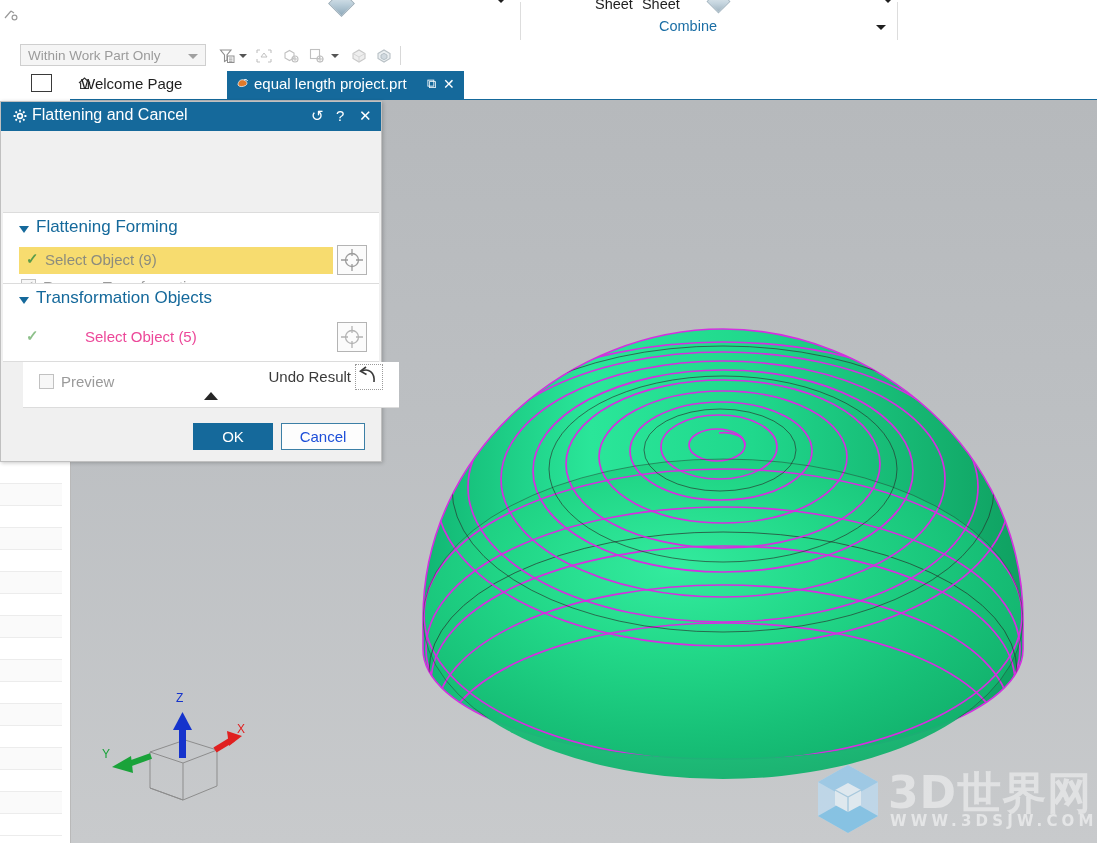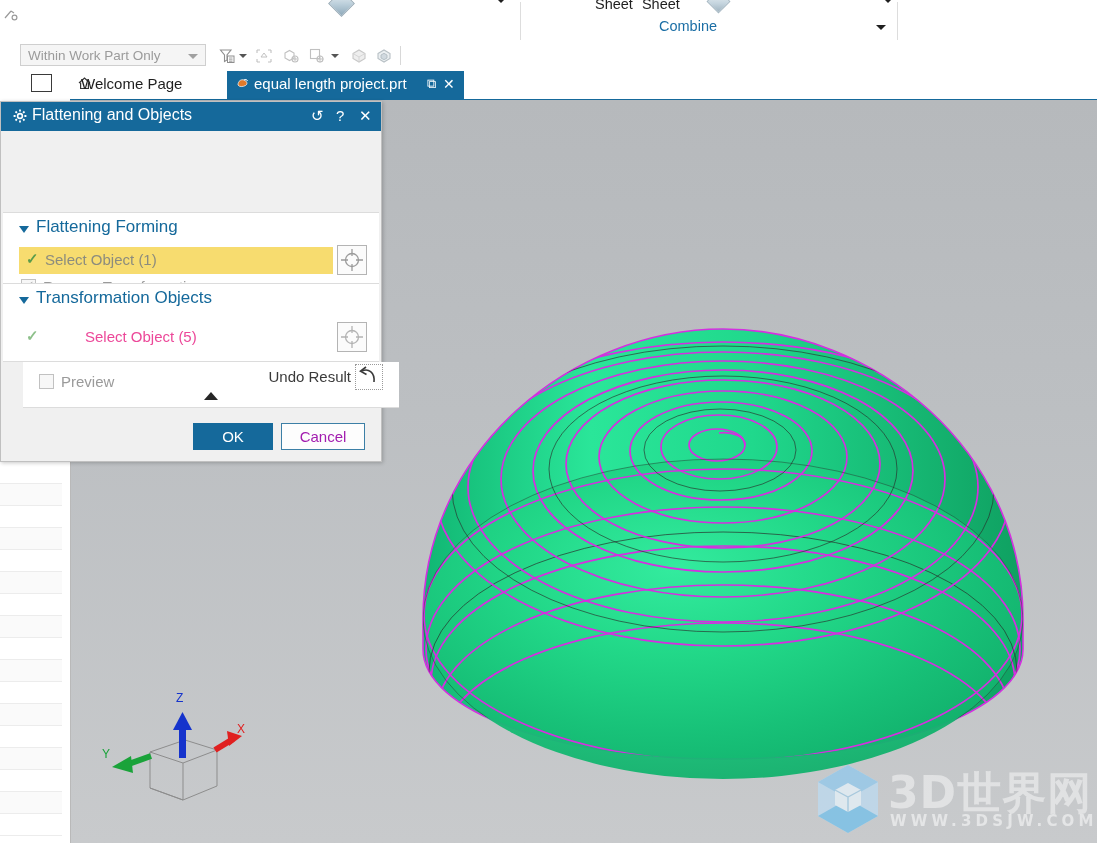--- a/index.html
+++ b/index.html
@@ -403,21 +403,21 @@
     font-size: 15px;
     line-height: 27px;
     text-align: center;
     border: none;
     box-sizing: border-box;
   }
   .btn-cancel {
     position: absolute; right: 16px; top: 12px;
     width: 84px; height: 27px;
     background: #fdfdfd;
-    color: #a21caf;
+    color: #1d4ed8;
     font-size: 15px;
     line-height: 25px;
     text-align: center;
     border: 1px solid #3c7fa6;
     box-sizing: border-box;
   }
 </style>
 </head>
 <body>
 
@@ -661,37 +661,37 @@
     <div class="dlg-title">
       <span class="gear">
         <svg width="14" height="14" viewBox="0 0 14 14">
           <circle cx="7" cy="7" r="2.4" fill="none" stroke="#ffffff" stroke-width="1.6"></circle>
           <g stroke="#ffffff" stroke-width="1.8">
             <path d="M7 0.6 V2.6 M7 11.4 V13.4 M0.6 7 H2.6 M11.4 7 H13.4"></path>
             <path d="M2.5 2.5 L3.9 3.9 M10.1 10.1 L11.5 11.5 M11.5 2.5 L10.1 3.9 M3.9 10.1 L2.5 11.5"></path>
           </g>
         </svg>
       </span>
-      <span class="ttl">Flattening and Objects</span>
+      <span class="ttl">Flattening and Cancel</span>
       <span class="dlg-btn" style="left:310px;">↺</span>
       <span class="dlg-btn" style="left:335px;">?</span>
       <span class="dlg-btn" style="left:358px;">✕</span>
     </div>
 
 
     <div class="dlg-section" style="top:110px;height:103px;">
       <div class="sec-hdr">
         <span class="tri"></span>
         <span class="lbl">Flattening Forming</span>
       </div>
 
       <div class="selrow" style="left:16px;top:34px;width:348px;">
         <div class="hl" style="width:314px;"></div>
         <span class="chk">✓</span>
-        <span class="lbl">Select Object (1)</span>
+        <span class="lbl">Select Object (9)</span>
       </div>
       <div class="tgt-btn" style="left:334px;top:32px;">
         <svg width="28" height="28" viewBox="0 0 28 28">
           <circle cx="14" cy="14" r="6.5" fill="none" stroke="#9b9b9b" stroke-width="1.3"></circle>
           <path d="M14 3 V10 M14 18 V25 M3 14 H10 M18 14 H25" stroke="#9b9b9b" stroke-width="1.3"></path>
         </svg>
       </div>
 
       <div class="cbrow" style="left:18px;top:65px;width:330px;">
         <span class="cbox">

